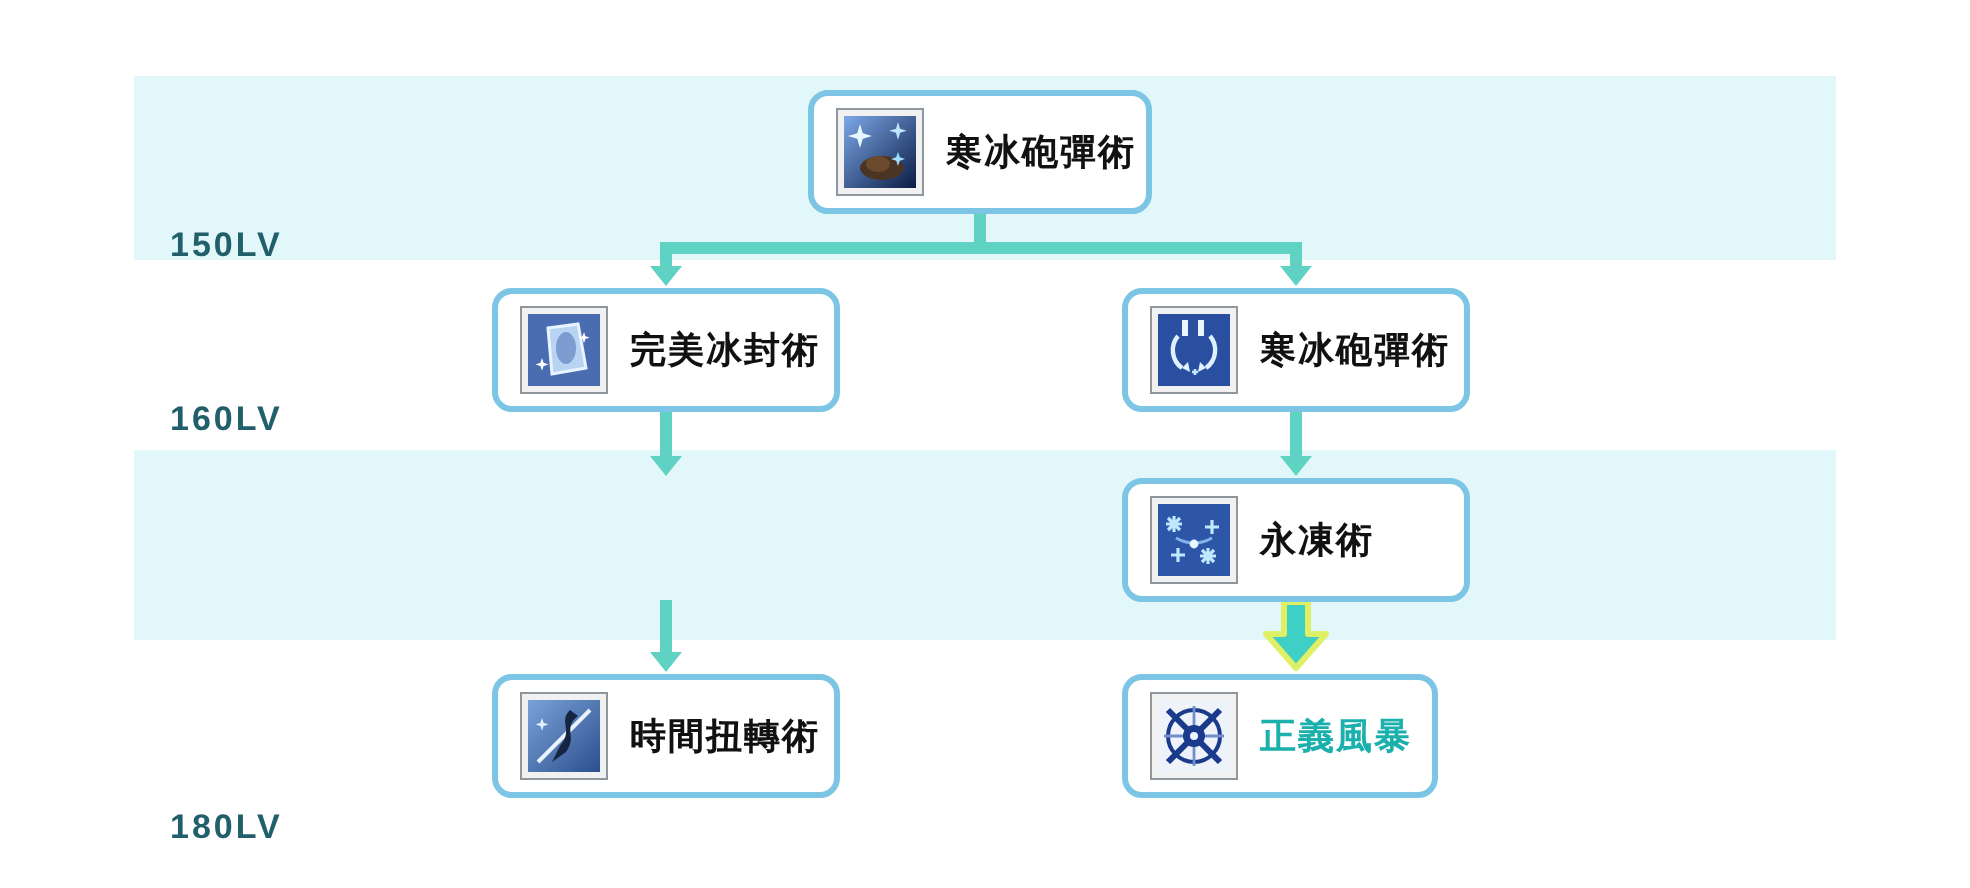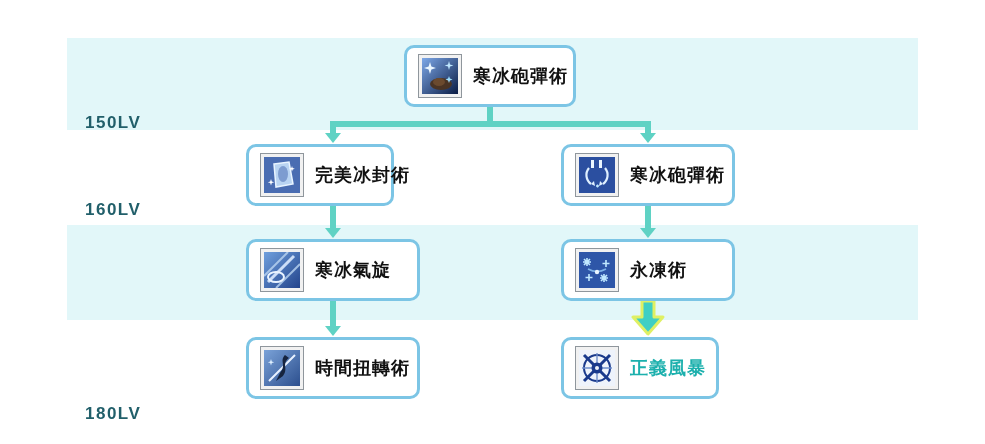--- a/index.html
+++ b/index.html
@@ -14,21 +14,21 @@
     color:#215f6a;font-weight:bold;font-size:17px;letter-spacing:1.5px;margin-top:48px;}
   .lv1{top:65px;} .lv2{top:152px;} .lv3{top:259px;} .lv4{top:356px;}
 
   .skill-box{position:absolute;box-sizing:border-box;height:62px;background:#ffffff;
     border:3px solid #7cc5e5;border-radius:10px;display:flex;align-items:center;
     gap:11px;padding-left:11px;cursor:pointer;}
   .skill-box .skill-label{font-size:18px;font-weight:bold;color:#111111;letter-spacing:1px;white-space:nowrap;}
   .skill-box .skill-label.highlight{color:#1cb0ad;}
 
   .n-top{left:404px;top:45px;width:172px;}
-  .n-l2{left:246px;top:144px;width:148px;text-align:center;}
+  .n-l2{left:246px;top:144px;width:174px;text-align:center;}
   .n-r2{left:561px;top:144px;width:174px;}
   .n-l3{left:246px;top:239px;width:174px;}
   .n-r3{left:561px;top:239px;width:174px;}
   .n-l4{left:246px;top:337px;width:174px;}
   .n-r4{left:561px;top:337px;width:158px;}
 
   .icon-frame{width:44px;height:44px;flex:0 0 44px;box-sizing:border-box;background:#ffffff;
     border:1px solid #8f969c;box-shadow:inset 0 0 0 3px #f1f1f1;display:flex;
     align-items:center;justify-content:center;}
   .icon-art{width:36px;height:36px;display:block;}
@@ -123,38 +123,20 @@
         <path d="M10 11 A11 11 0 0 0 12 27" fill="none" stroke="#dff0ff" stroke-width="2.2"></path>
         <path d="M26 11 A11 11 0 0 1 24 27" fill="none" stroke="#dff0ff" stroke-width="2.2"></path>
         <path d="M12 27l4 2-1-5z" fill="#dff0ff"></path>
         <path d="M24 27l-4 2 1-5z" fill="#dff0ff"></path>
         <path d="M17 29h3M18.5 27.5v3" stroke="#bfe8ff" stroke-width="1.3"></path>
       </svg>
     </div>
     <span class="skill-label">寒冰砲彈術</span>
   </div>
 
-  <div class="skill-box n-l3">
-    <div class="icon-frame">
-      <svg class="icon-art" viewBox="0 0 36 36">
-        <defs>
-            <linearGradient id="g2" x1="0" y1="0" x2="1" y2="1">
-          <stop offset="0" stop-color="#6f9fdd"></stop>
-              <stop offset="1" stop-color="#23448c"></stop>
-        </linearGradient>
-          </defs>
-        <rect width="36" height="36" fill="url(#g2)"></rect>
-        <path d="M4 30L30 4" stroke="#dceaff" stroke-width="3" opacity="0.9"></path>
-        <path d="M0 24L24 0" stroke="#bcd6f2" stroke-width="2" opacity="0.8"></path>
-        <path d="M12 36L36 12" stroke="#bcd6f2" stroke-width="2" opacity="0.8"></path>
-        <ellipse cx="12" cy="25" rx="8" ry="5" fill="none" stroke="#eaf4ff" stroke-width="2"></ellipse>
-      </svg>
-    </div>
-    <span class="skill-label">寒冰氣旋</span>
-  </div>
 
   <div class="skill-box n-r3">
     <div class="icon-frame">
       <svg class="icon-art" viewBox="0 0 36 36">
         <rect width="36" height="36" fill="#2e56a8"></rect>
         <g stroke="#bfe8ff" stroke-width="1.6">
           <path d="M8 6v8M4 10h8M5 7l6 6M11 7l-6 6"></path>
           <path d="M27 8v7M23.5 11.5h7"></path>
           <path d="M10 22v7M6.5 25.5h7"></path>
           <path d="M25 22v8M21 26h8M22 23l6 6M28 23l-6 6"></path>

